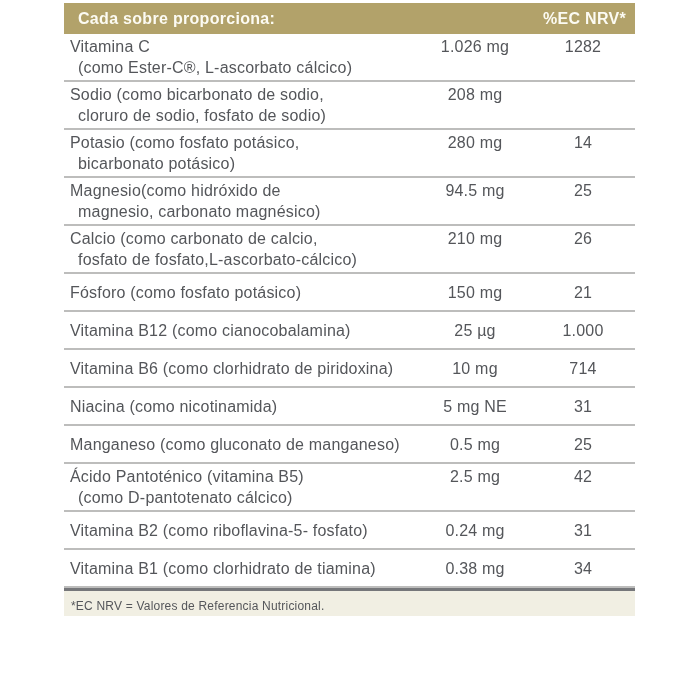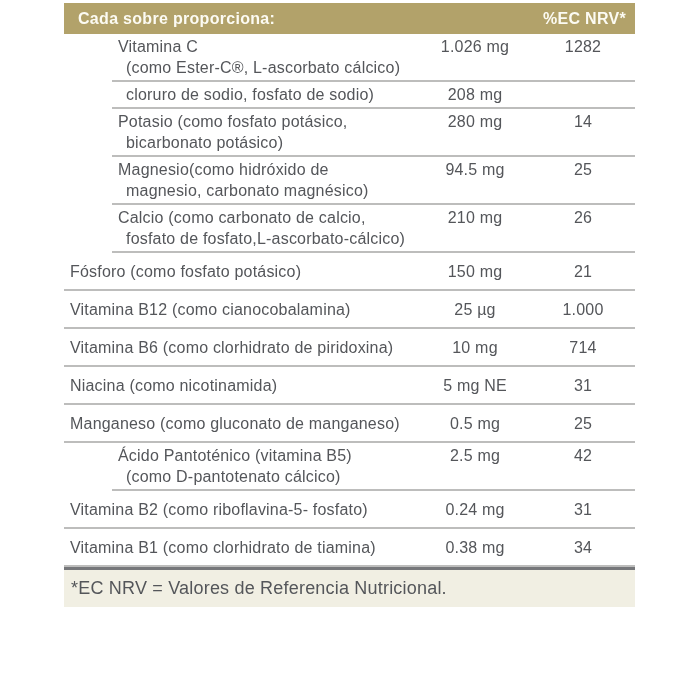--- a/index.html
+++ b/index.html
@@ -38,42 +38,42 @@
   .row {
     display: flex;
     align-items: flex-start;
     border-bottom: 2px solid var(--divider);
     color: var(--body-text);
     font-size: 16px;
     line-height: 21px;
     letter-spacing: 0.2px;
     padding: 8px 8px 7px 6px;
   }
-  .row.two-line { padding-top: 2px; padding-bottom: 2px; margin-left: 48px; }
+  .row.two-line { padding-top: 2px; padding-bottom: 2px; }
   .cell-name { flex: 1 1 auto; min-width: 0; }
   .name-line2 { padding-left: 8px; }
   .cell-amount {
     flex: 0 0 128px;
     text-align: center;
     white-space: nowrap;
   }
   .cell-nrv {
     flex: 0 0 88px;
     text-align: center;
     white-space: nowrap;
   }
   .strong-sep {
     height: 3px;
     background: var(--strong-divider);
   }
   .footnote {
     background: var(--footer-bg);
-    height: 37px;
+    height: 25px;
     color: var(--body-text);
-    font-size: 18px;
+    font-size: 12px;
     letter-spacing: 0.2px;
     padding: 8px 6px 0 7px;
   }
 </style>
 </head>
 <body>
 
 <div class="sheet">
 
   <div class="header-bar">
@@ -87,20 +87,21 @@
     <div class="cell-name">
       <div class="name-line1">Vitamina C</div>
       <div class="name-line2">(como Ester-C®, L-ascorbato cálcico)</div>
     </div>
     <div class="cell-amount">1.026 mg</div>
     <div class="cell-nrv">1282</div>
   </div>
 
   <div class="row two-line">
     <div class="cell-name">
+      <div class="name-line1">Sodio (como bicarbonato de sodio,</div>
       <div class="name-line2">cloruro de sodio, fosfato de sodio)</div>
     </div>
     <div class="cell-amount">208 mg</div>
     <div class="cell-nrv"></div>
   </div>
 
   <div class="row two-line">
     <div class="cell-name">
       <div class="name-line1">Potasio (como fosfato potásico,</div>
       <div class="name-line2">bicarbonato potásico)</div>

